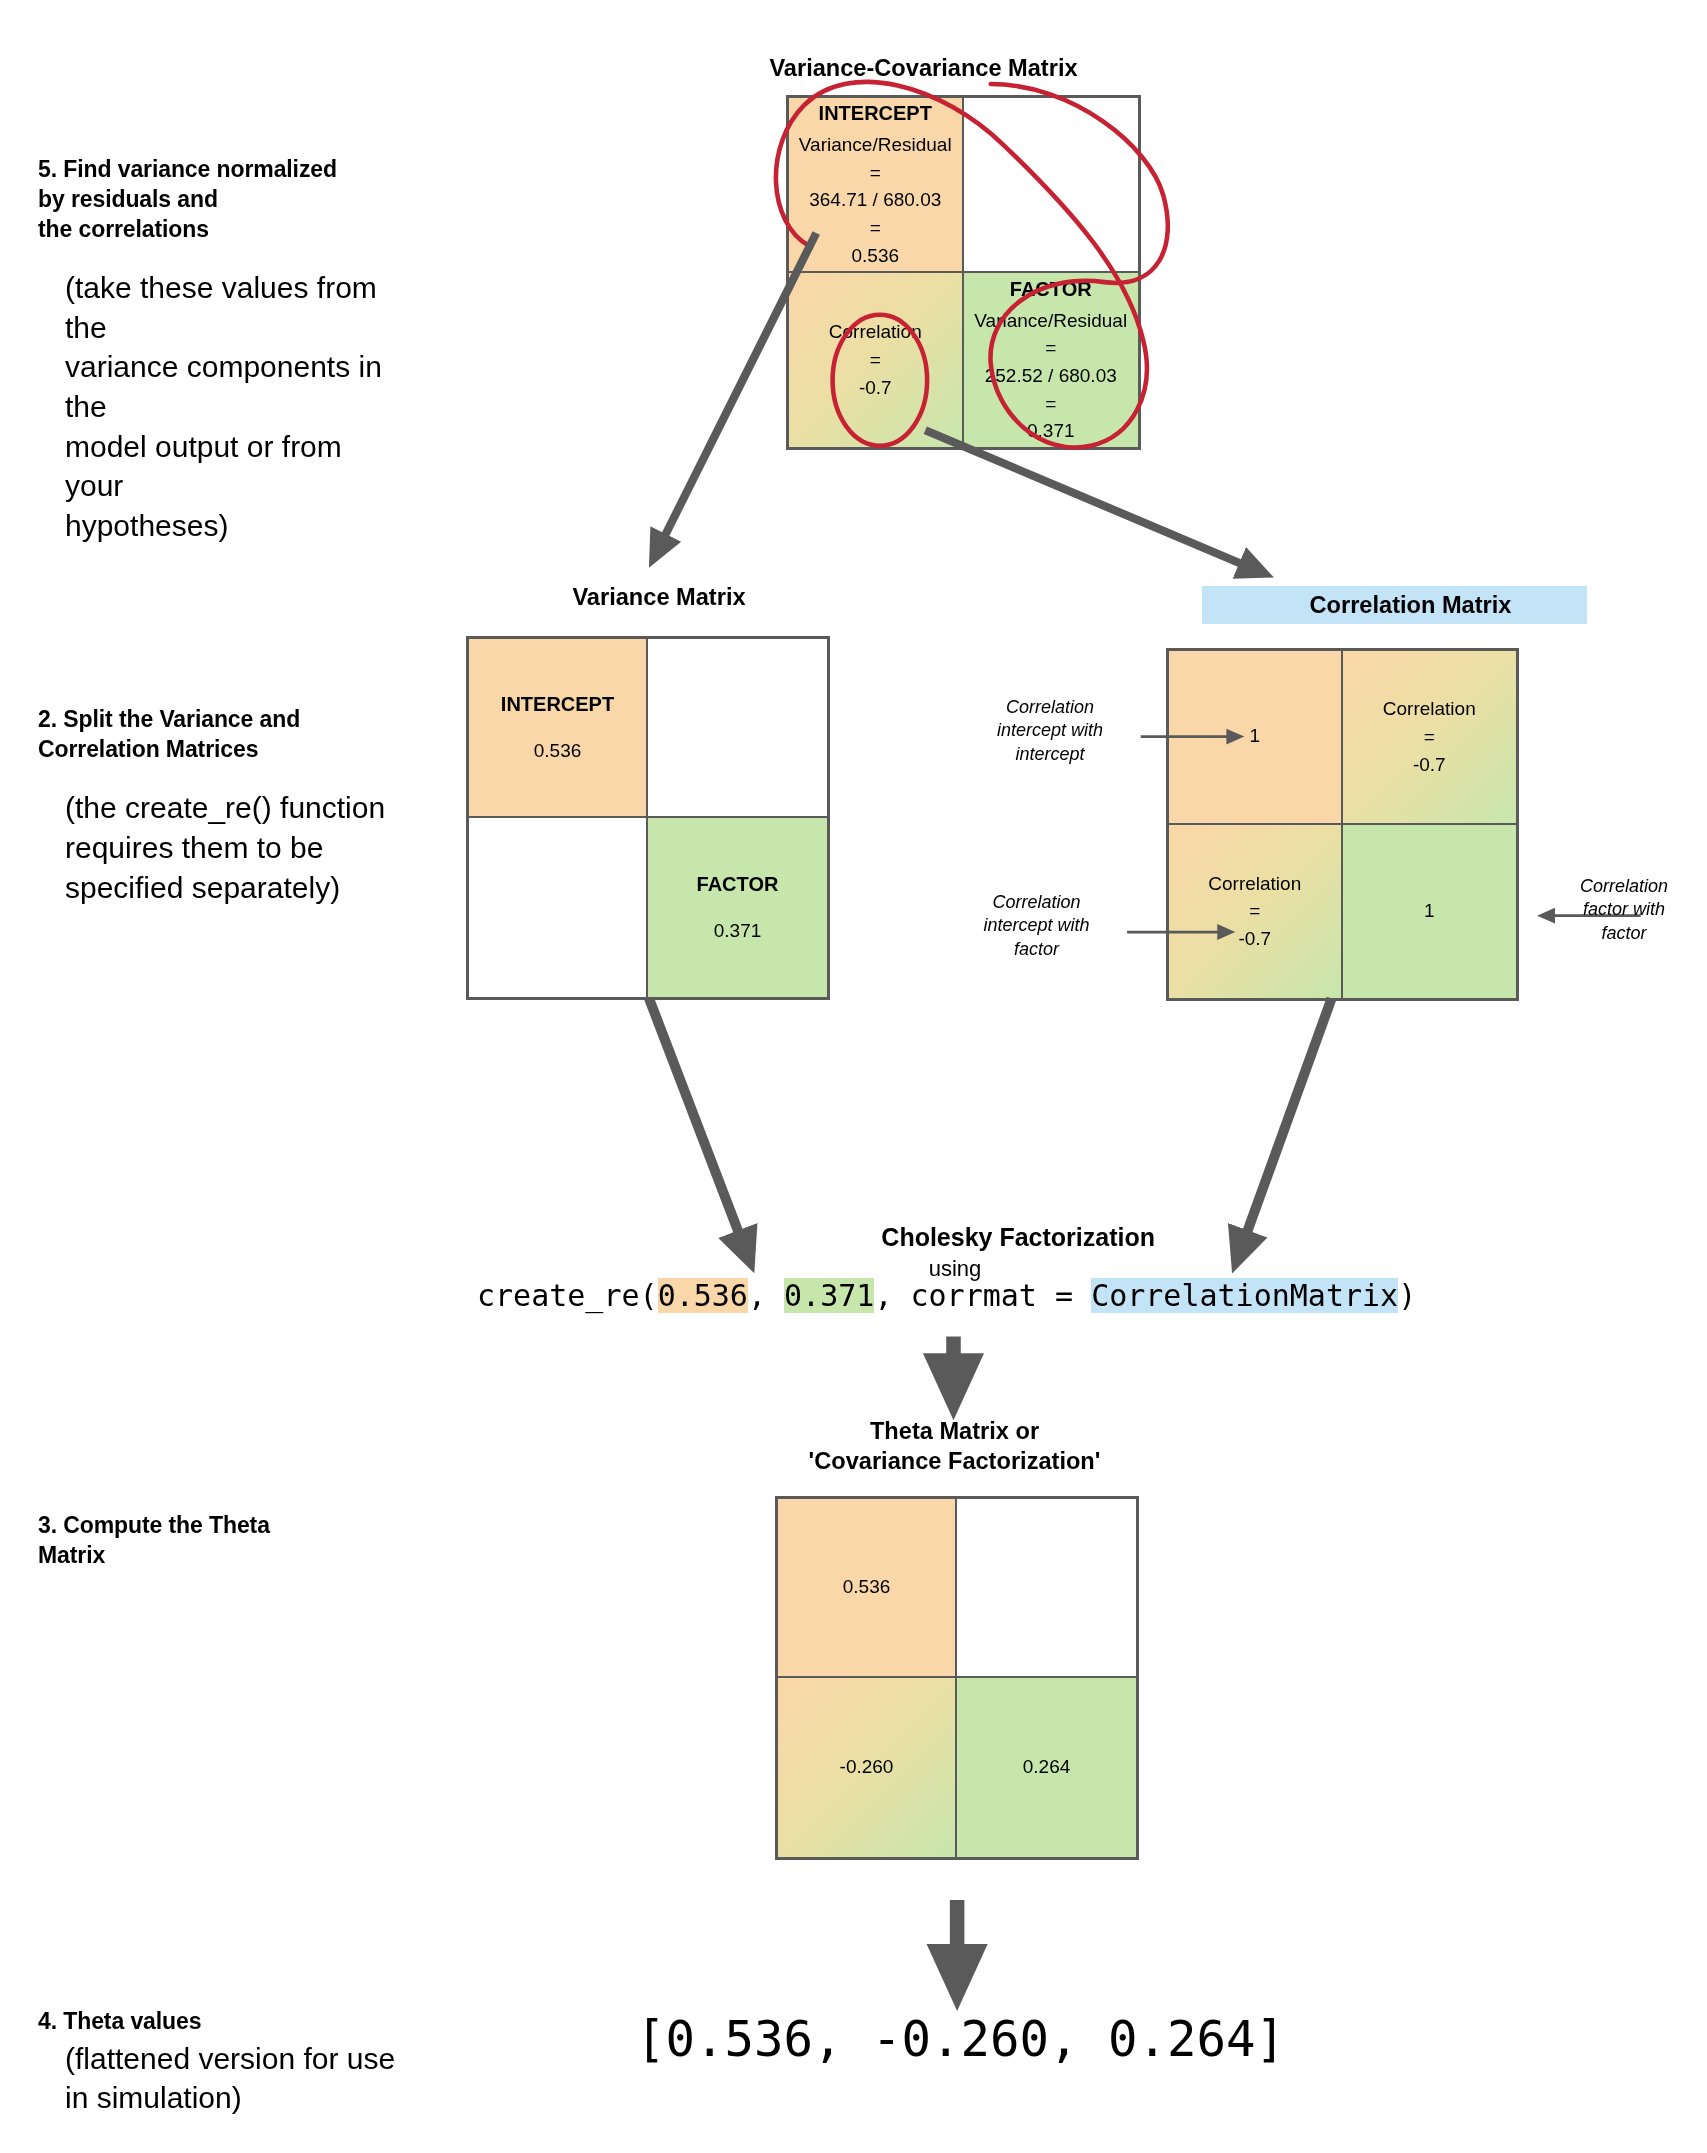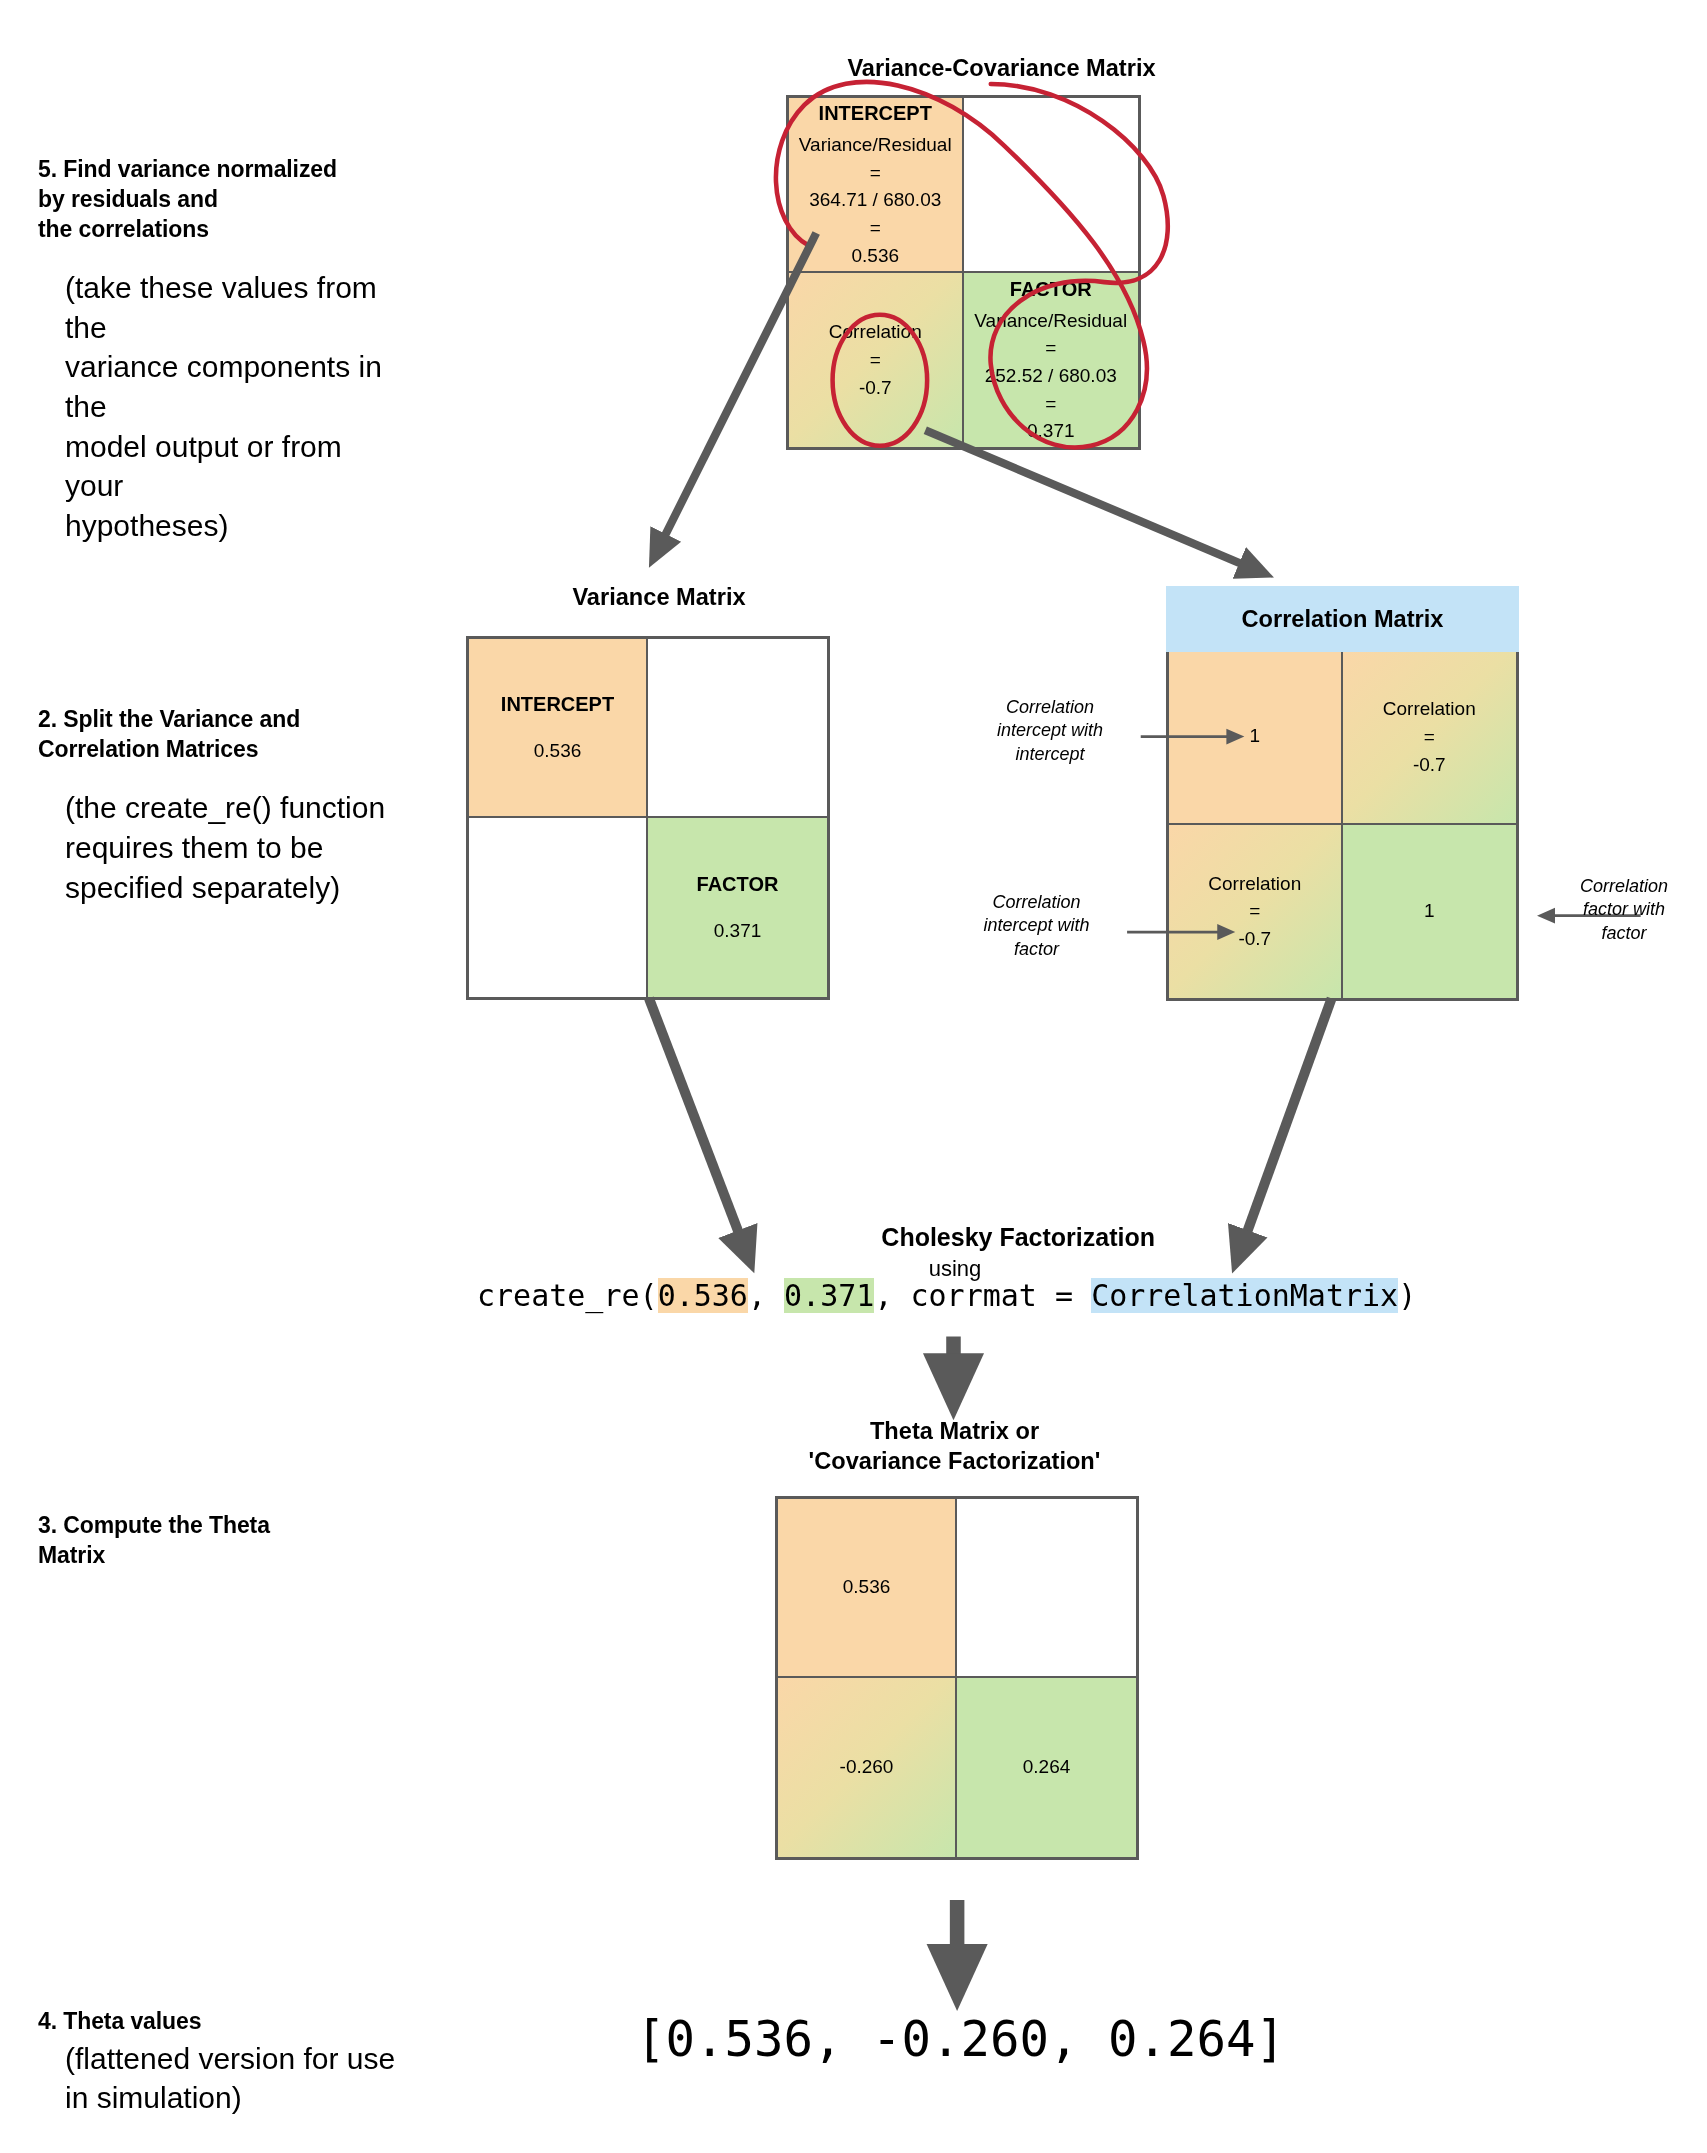--- a/index.html
+++ b/index.html
@@ -217,21 +217,21 @@
     <div class="step-head">3. Compute the Theta
     Matrix</div>
   </div>
 
   <div class="step" style="left:38px; top:2007px; width:364px;">
     <div class="step-head">4. Theta values</div>
     <div class="step-sub tight">(flattened version for use
 in simulation)</div>
   </div>
 
-  <div class="mtitle" style="left:738px; top:53px; width:527px;text-align:center;">Variance-Covariance Matrix</div>
+  <div class="mtitle" style="left:660px; top:53px; width:527px;text-align:center;">Variance-Covariance Matrix</div>
 
   <div class="matrix" style="left:786px; top:95px; width:355px; height:355px;">
     <div class="cell c-orange">
       <div class="strong">INTERCEPT</div>
       <div class="lines">Variance/Residual
 =
 364.71 / 680.03
 =
 0.536</div>
     </div>
@@ -259,21 +259,21 @@
       <div class="val" style="margin-top:16.4px;">0.536</div>
     </div>
     <div class="cell c-white"></div>
     <div class="cell c-white"></div>
     <div class="cell c-green">
       <div class="strong">FACTOR</div>
       <div class="val" style="margin-top:16.4px;">0.371</div>
     </div>
   </div>
 
-  <div class="band" style="left:1166px; top:586px; width:353px; height:66px;">
+  <div class="band" style="left:1202px; top:586px; width:353px; height:38px;padding-left:32px;">
     <span>Correlation Matrix</span>
   </div>
 
   <div class="matrix" style="left:1166px; top:648px; width:353px; height:353px;">
     <div class="cell c-orange">
       <div class="val">1</div>
     </div>
     <div class="cell c-og">
       <div class="lines">Correlation
 =

